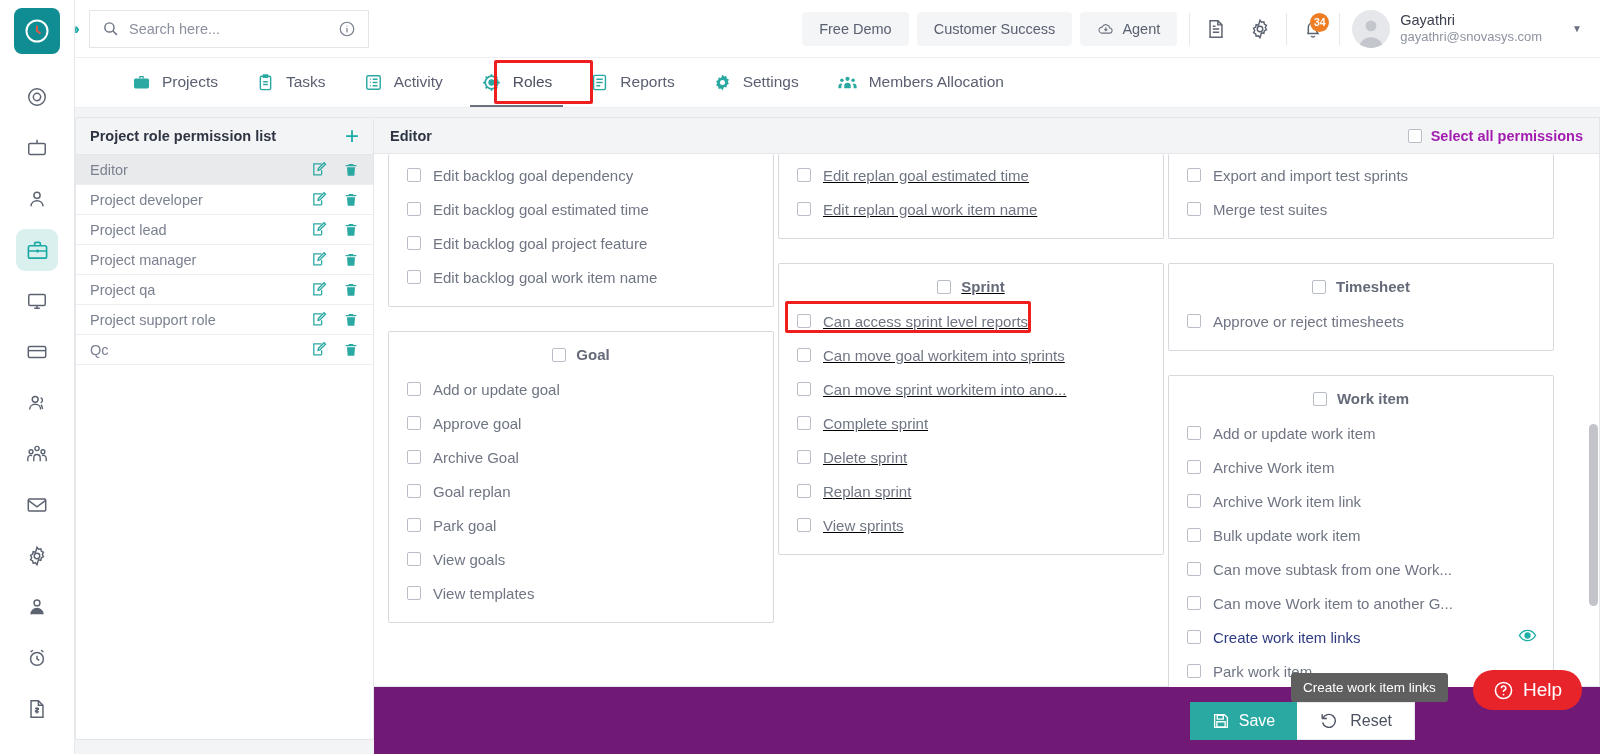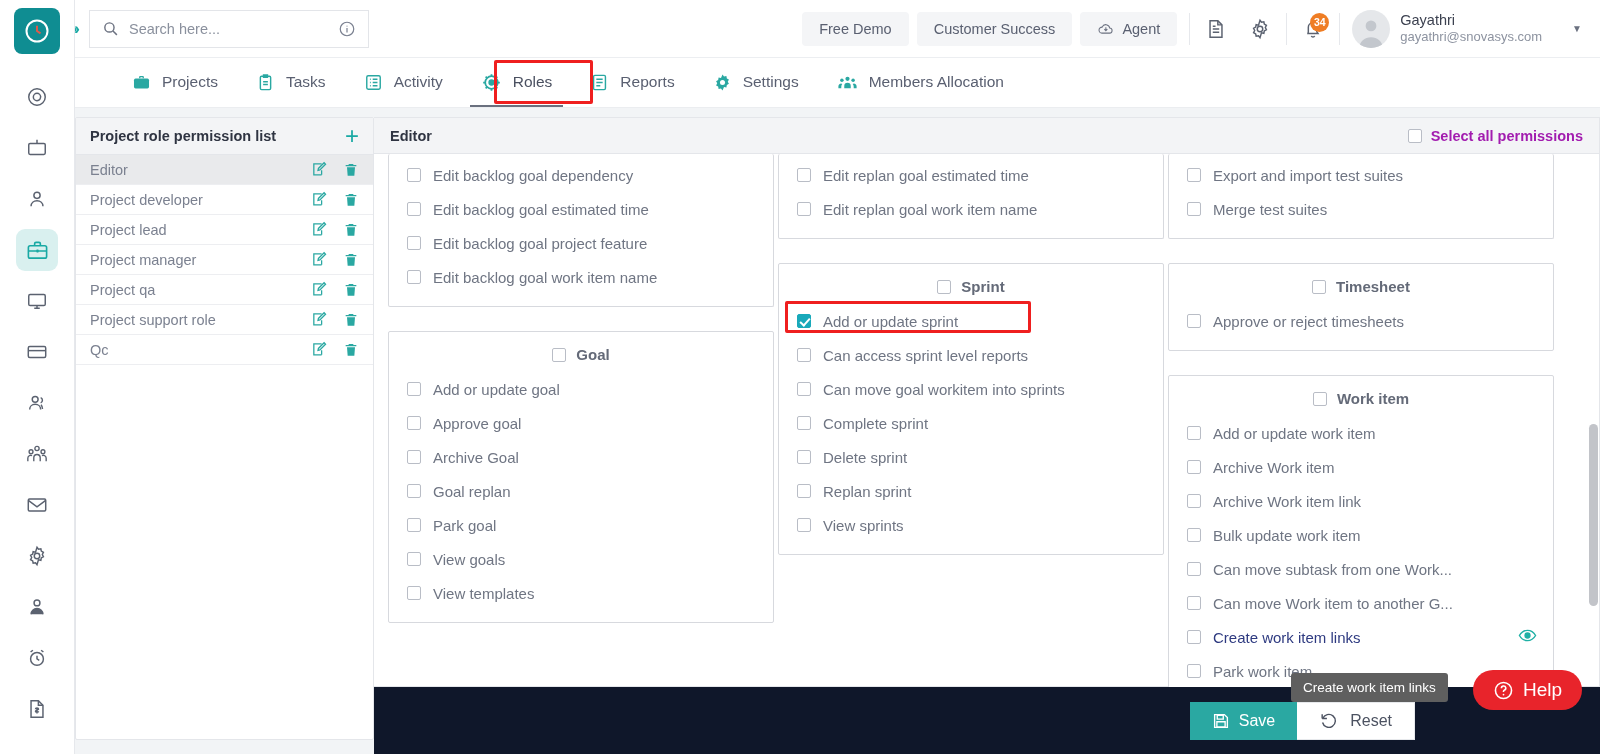--- a/index.html
+++ b/index.html
@@ -159,21 +159,21 @@
 
   
   .vscroll {
     position: absolute; right: 1px; width: 9px; background: transparent;
   }
   .vthumb { position: absolute; width: 9px; background: #c2c4c9; border-radius: 5px; }
 
   
   .footer {
     position: absolute; left: 299px; right: 0; bottom: 0; height: 67px;
-    background: #0f172a; display: flex; align-items: center; justify-content: flex-end;
+    background: #701a75; display: flex; align-items: center; justify-content: flex-end;
     padding-right: 185px;
   }
   .btn-save {
     height: 38px; background: #2aa8a2; color: #fff; font-size: 16px;
     display: flex; align-items: center; gap: 9px; padding: 0 22px; border: none;
     font-family: "Liberation Sans", sans-serif;
   }
   .btn-reset {
     height: 38px; background: #fff; color: #4c5261; font-size: 16px;
     display: flex; align-items: center; gap: 12px; padding: 0 22px;
@@ -583,48 +583,48 @@
                 <span class="cb"></span>
                 <span>View goals</span>
               </div>
             <div class="perm">
                 <span class="cb"></span>
                 <span>View templates</span>
               </div>
           </div>
         </div>
 
-        <div class="col" style="position:relative;">
+        <div class="col" style="position:relative;text-decoration:underline;">
           <div class="card clipped-top">
             <div class="perm">
                 <span class="cb"></span>
                 <span>Edit replan goal estimated time</span>
               </div>
             <div class="perm">
                 <span class="cb"></span>
                 <span>Edit replan goal work item name</span>
               </div>
           </div>
           <div class="card" style="position:relative;">
             <div class="card-title">
               <span class="cb"></span>
               <span>Sprint</span>
             </div>
-            <div class="perm">
-                <span class="cb on"></span>
-                <span>Add or update sprint</span>
-              </div>
             <div class="perm-highlight" style="left:6px; top:37px; width:246px; height:32px;"></div>
             <div class="perm">
                 <span class="cb"></span>
                 <span>Can access sprint level reports</span>
               </div>
             <div class="perm">
                 <span class="cb"></span>
                 <span>Can move goal workitem into sprints</span>
+              </div>
+            <div class="perm">
+                <span class="cb"></span>
+                <span>Can move sprint workitem into ano...</span>
               </div>
             <div class="perm">
                 <span class="cb"></span>
                 <span>Complete sprint</span>
               </div>
             <div class="perm">
                 <span class="cb"></span>
                 <span>Delete sprint</span>
               </div>
             <div class="perm">
@@ -635,21 +635,21 @@
                 <span class="cb"></span>
                 <span>View sprints</span>
               </div>
           </div>
         </div>
 
         <div class="col">
           <div class="card clipped-top">
             <div class="perm">
                 <span class="cb"></span>
-                <span>Export and import test suites</span>
+                <span>Export and import test sprints</span>
               </div>
             <div class="perm">
                 <span class="cb"></span>
                 <span>Merge test suites</span>
               </div>
           </div>
           <div class="card">
             <div class="card-title">
               <span class="cb"></span>
               <span>Timesheet</span>

